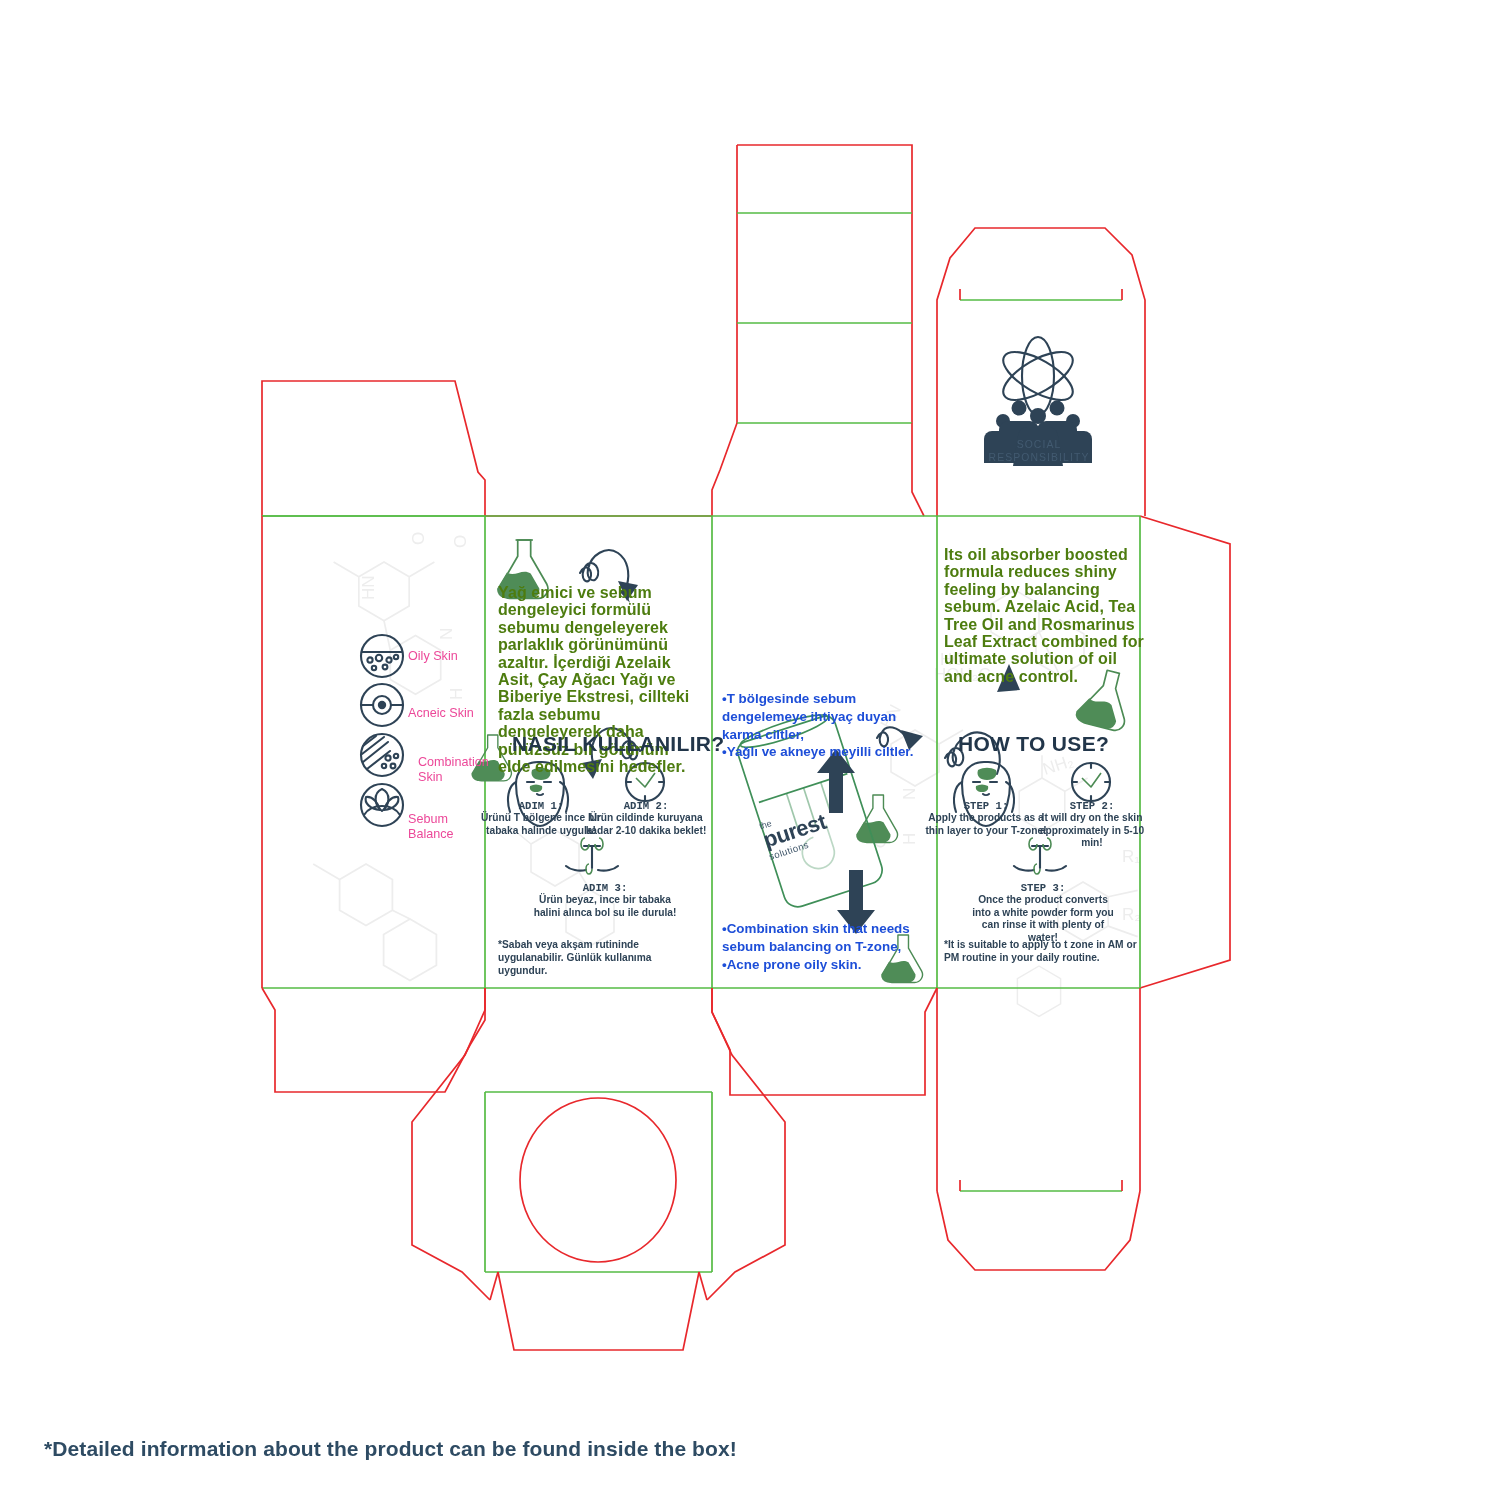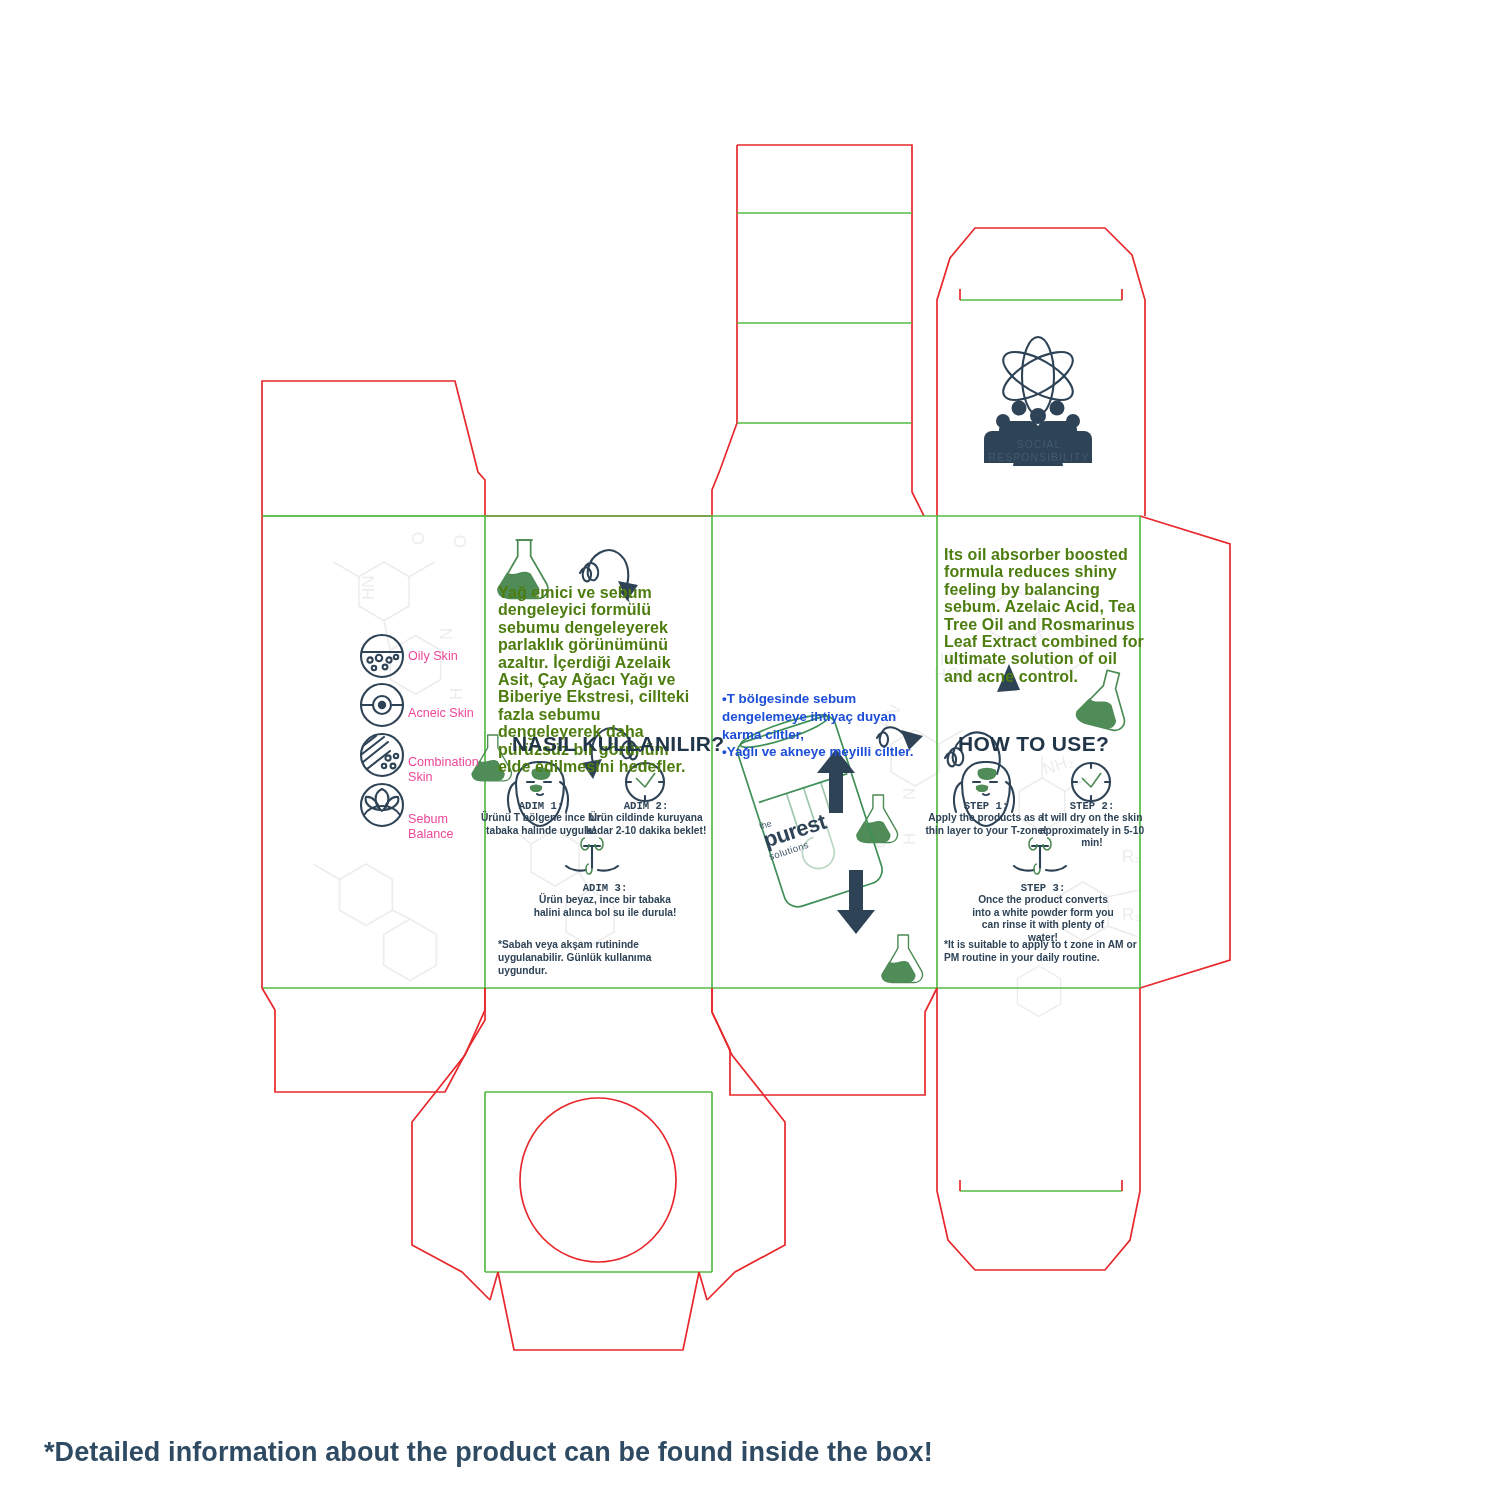--- a/index.html
+++ b/index.html
@@ -34,21 +34,21 @@
   .skin-row{display:flex;align-items:center;gap:11px;margin-bottom:17px;}
   .skin-label{font-size:12.6px;line-height:15px;color:#ec4899;font-weight:400;}
 
   .sr-cap{
     text-align:center;font-size:10.4px;line-height:13px;
     letter-spacing:1.1px;color:#425a70;font-weight:400;
   }
 
   .bottom-caption{
     position:absolute;left:44px;top:1437px;
-    font-size:27px;font-weight:700;color:#2e4b63;letter-spacing:.1px;
+    font-size:21px;font-weight:700;color:#2e4b63;letter-spacing:.1px;
   }
 
   .step{position:absolute;width:128px;}
 </style>
 </head>
 <body>
 
 <div id="stage">
 
   <svg id="dieline" viewBox="0 0 1500 1500">
@@ -376,21 +376,21 @@
     <div class="sr-cap">RESPONSIBILITY</div>
   </div>
 
   <div class="panel" style="left:408px;top:636px;width:90px;">
     <div class="skin-row" style="height:40px;">
       <div class="skin-label">Oily Skin</div>
     </div>
     <div class="skin-row" style="height:40px;">
       <div class="skin-label">Acneic Skin</div>
     </div>
-    <div class="skin-row" style="height:40px;">
+    <div class="skin-row" style="height:40px;justify-content:flex-end;">
       <div class="skin-label" style="width:80px;">Combination Skin</div>
     </div>
     <div class="skin-row" style="height:40px;">
       <div class="skin-label" style="width:70px;">Sebum Balance</div>
     </div>
   </div>
 
   <div class="panel body-copy" style="left:498px;top:584px;width:196px;">Yağ emici ve sebum dengeleyici formülü sebumu dengeleyerek parlaklık görünümünü azaltır. İçerdiği Azelaik Asit, Çay Ağacı Yağı ve Biberiye Ekstresi, cillteki fazla sebumu dengeleyerek daha pürüzsüz bir görünüm elde edilmesini hedefler.</div>
 
   <div class="panel howto-title" style="left:512px;top:732px;">NASIL KULLANILIR?</div>
@@ -404,20 +404,22 @@
     <div class="step-body">Ürün cildinde kuruyana kadar 2-10 dakika beklet!</div>
   </div>
   <div class="step" style="left:530px;top:882px;width:150px;">
     <div class="step-title">ADIM 3:</div>
     <div class="step-body">Ürün beyaz, ince bir tabaka halini alınca bol su ile durula!</div>
   </div>
   <div class="panel foot-note" style="left:498px;top:938px;width:200px;">*Sabah veya akşam rutininde uygulanabilir. Günlük kullanıma uygundur.</div>
 
   <div class="panel bullets" style="left:722px;top:690px;width:192px;white-space:pre-line;">•T bölgesinde sebum dengelemeye ihtiyaç duyan karma ciltler,
 •Yağlı ve akneye meyilli ciltler.</div>
+  <div class="panel bullets" style="left:722px;top:920px;width:190px;white-space:pre-line;">•Combination skin that needs sebum balancing on T-zone,
+•Acne prone oily skin.</div>
 
   <div class="panel" style="left:758px;top:822px;transform:rotate(-18deg);transform-origin:left top;">
     <div style="font-size:9px;color:#3d5468;">the</div>
     <div style="font-size:22px;font-weight:700;color:#2e4356;letter-spacing:-.5px;margin-top:-3px;">purest</div>
     <div style="font-size:9.5px;color:#3d5468;margin-top:-2px;letter-spacing:.4px;">solutions</div>
   </div>
 
   <div class="panel body-copy" style="left:944px;top:546px;width:200px;">Its oil absorber boosted formula reduces shiny feeling by balancing sebum. Azelaic Acid, Tea Tree Oil and Rosmarinus Leaf Extract combined for ultimate solution of oil and acne control.</div>
 
   <div class="panel howto-title" style="left:958px;top:732px;">HOW TO USE?</div>

